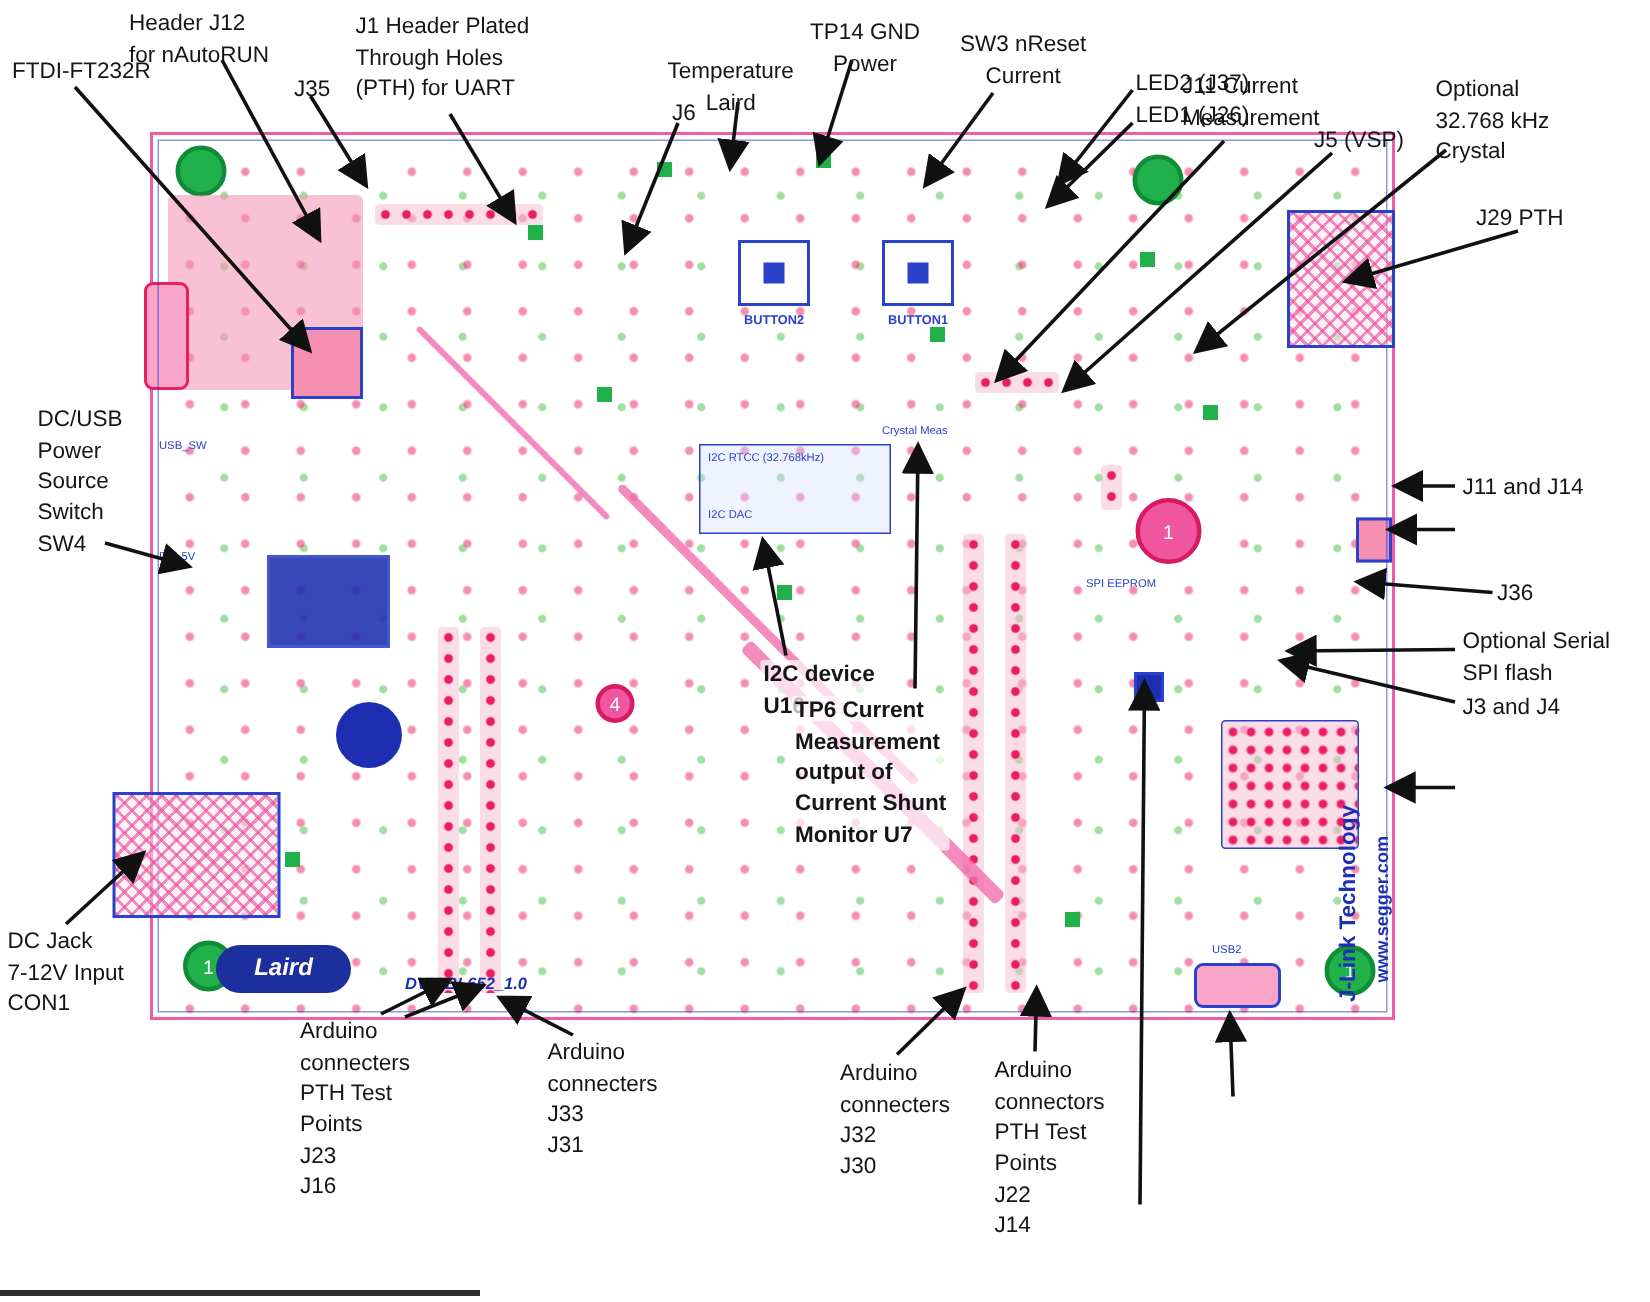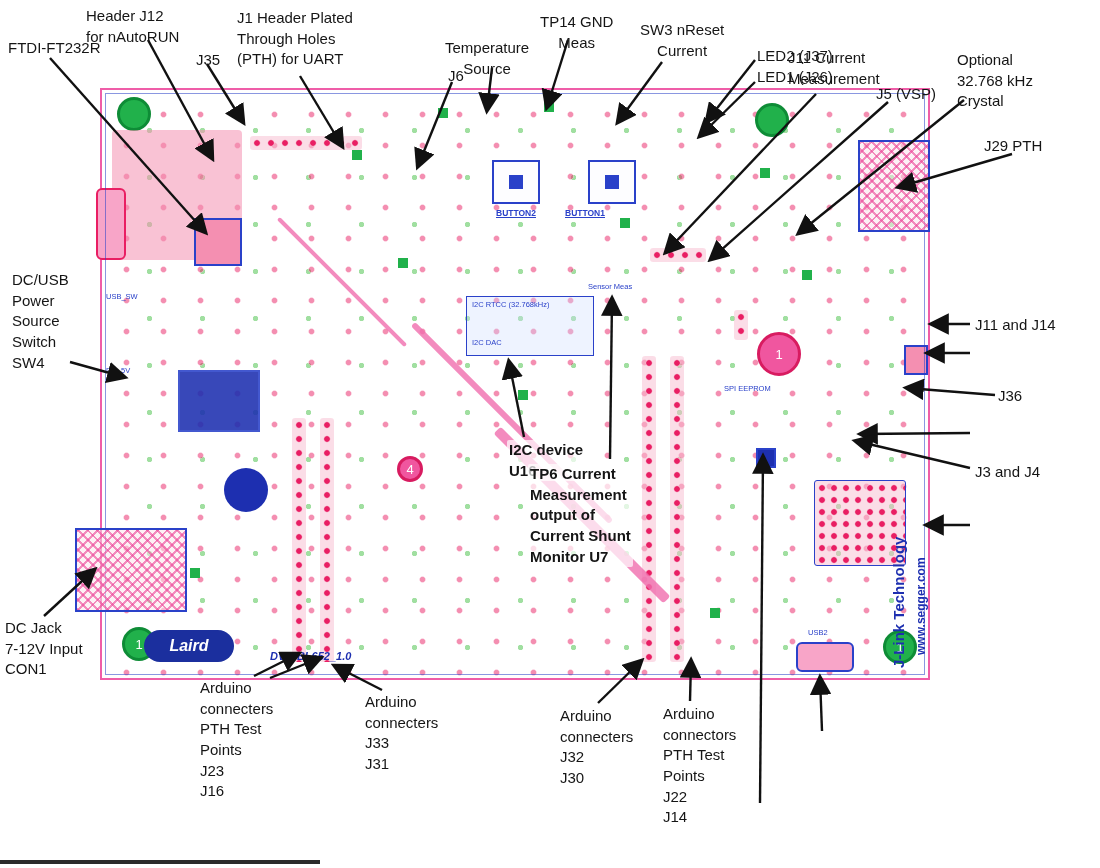--- a/index.html
+++ b/index.html
@@ -38,21 +38,21 @@
   .blob { position:absolute; background:rgba(244,143,177,.55); border-radius:4px; }
   .bluecirc { position:absolute; border-radius:50%; background:#1d2fb0; }
   .strip { position:absolute; background-color:rgba(248,187,208,.5); border-radius:3px;
     background-image: radial-gradient(circle 3.2px at 7px 7px, #e91e63 2.4px, #f8bbd0 3.2px, rgba(0,0,0,0) 3.8px);
     background-size:14px 14px; }
   .btn { position:absolute; width:48px; height:44px; border:2.5px solid #2a41c9;
     background:#fdfdff; display:flex; align-items:center; justify-content:center; }
   .btn .pad { width:14px; height:14px; background:#2a41c9; }
   .silk { position:absolute; color:#2a41c9; font-size:7.5px; line-height:1.2; white-space:nowrap; }
   .silk-label { position:absolute; color:#2a41c9; font-size:8.5px; font-weight:bold;
-    width:60px; text-align:center;text-decoration:underline; }
+    width:60px; text-align:center; }
   .hatch { position:absolute; border:2px solid #2a41c9; z-index:5;
     background-color:rgba(252,228,236,.5);
     background-image:
       repeating-linear-gradient(45deg, rgba(236,72,153,.6) 0 2px, rgba(0,0,0,0) 2px 7px),
       repeating-linear-gradient(135deg, rgba(236,72,153,.6) 0 2px, rgba(0,0,0,0) 2px 7px); }
   .vtext { position:absolute; writing-mode:vertical-rl; transform:rotate(180deg);
     color:#1d2fb0; font-weight:bold; }
   .logo { position:absolute; background:#1b2f9e; border-radius:16px; color:#fff;
     font-style:italic; font-weight:bold; font-size:16px;
     display:flex; align-items:center; justify-content:center; }
@@ -92,26 +92,26 @@
     <div class="strip" style="left:632px;top:220px;width:14px;height:30px"></div>
     <div class="strip" style="left:548px;top:158px;width:56px;height:14px"></div>
 
     <div class="btn" style="left:390px;top:70px">
         <div class="pad"></div>
       </div>
     <div class="btn" style="left:486px;top:70px">
         <div class="pad"></div>
       </div>
     <div class="silk-label" style="left:384px;top:118px">BUTTON2</div>
-    <div class="silk-label" style="left:453px;top:118px">BUTTON1</div>
+    <div class="silk-label" style="left:480px;top:118px">BUTTON1</div>
 
     <div class="i2cbox" style="left:364px;top:206px;width:128px;height:60px"></div>
     <div class="silk" style="left:370px;top:210px">I2C RTCC (32.768kHz)</div>
     <div class="silk" style="left:370px;top:248px">I2C DAC</div>
-    <div class="silk" style="left:486px;top:192px">Sensor Meas</div>
+    <div class="silk" style="left:486px;top:192px">Crystal Meas</div>
 
     <div class="silk" style="left:622px;top:294px">SPI EEPROM</div>
     <div class="chip navy" style="left:654px;top:358px;width:20px;height:20px"></div>
 
     <div class="chip navy" style="left:76px;top:280px;width:82px;height:62px;opacity:.88"></div>
     <div class="bluecirc" style="left:122px;top:378px;width:44px;height:44px"></div>
 
     <div class="chip" style="left:802px;top:255px;width:24px;height:30px"></div>
 
     <div class="strip" style="left:712px;top:390px;width:92px;height:86px;border:1.5px solid #2a41c9;background-size:12px 12px"></div>
@@ -187,45 +187,47 @@
   </svg>
 
   <div class="callout" style="left:8px;top:38px">FTDI-FT232R</div>
   <div class="callout" style="left:86px;top:6px">Header J12
 for nAutoRUN</div>
   <div class="callout" style="left:196px;top:50px">J35</div>
   <div class="callout" style="left:237px;top:8px">J1 Header Plated
 Through Holes
 (PTH) for UART</div>
   <div class="callout center" style="left:445px;top:38px">Temperature
-Source</div>
+Laird</div>
   <div class="callout" style="left:448px;top:66px">J6</div>
   <div class="callout center" style="left:540px;top:12px">TP14 GND
-Meas</div>
+Power</div>
   <div class="callout center" style="left:640px;top:20px">SW3 nReset
 Current</div>
   <div class="callout" style="left:757px;top:46px">LED2 (J37)
 LED1 (J26)</div>
   <div class="callout" style="left:788px;top:48px">J11 Current
 Measurement</div>
   <div class="callout" style="left:876px;top:84px">J5 (VSP)</div>
   <div class="callout" style="left:957px;top:50px">Optional
 32.768 kHz
 Crystal</div>
   <div class="callout" style="left:984px;top:136px">J29 PTH</div>
-  <div class="callout" style="left:12px;top:270px">DC/USB
+  <div class="callout" style="left:25px;top:270px">DC/USB
 Power
 Source
 Switch
 SW4</div>
   <div class="callout" style="left:5px;top:618px">DC Jack
 7-12V Input
 CON1</div>
   <div class="callout" style="left:975px;top:315px">J11 and J14</div>
   <div class="callout" style="left:998px;top:386px">J36</div>
+  <div class="callout" style="left:975px;top:418px">Optional Serial
+SPI flash</div>
   <div class="callout" style="left:975px;top:462px">J3 and J4</div>
   <div class="callout onboard" style="left:507px;top:440px">I2C device
 U16</div>
   <div class="callout onboard" style="left:528px;top:464px">TP6 Current
 Measurement
 output of
 Current Shunt
 Monitor U7</div>
   <div class="callout" style="left:200px;top:678px">Arduino
 connecters

